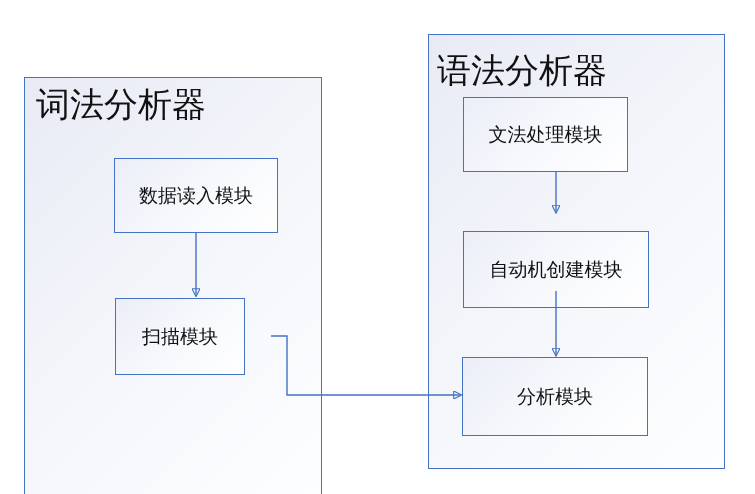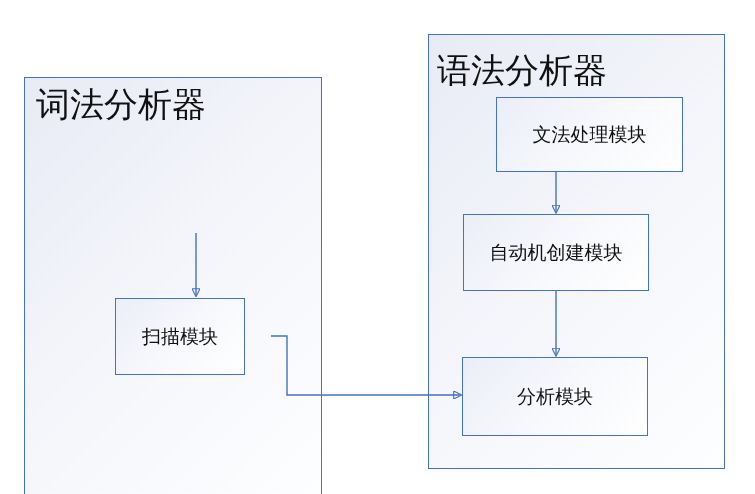--- a/index.html
+++ b/index.html
@@ -43,22 +43,22 @@
     justify-content: center;
     z-index: 2;
   }
   .node span {
     color: #111111;
     font-size: 19px;
     white-space: nowrap;
   }
   #n-lex1 { left: 114px; top: 158px; width: 164px; height: 75px; }
   #n-lex2 { left: 115px; top: 298px; width: 130px; height: 77px; }
-  #n-syn1 { left: 463px; top: 97px;  width: 187px; height: 75px; margin-left: 33px; }
-  #n-syn2 { left: 463px; top: 214px; width: 186px; height: 77px; }
+  #n-syn1 { left: 463px; top: 97px;  width: 165px; height: 75px; }
+  #n-syn2 { left: 463px; top: 231px; width: 186px; height: 77px; }
   #n-syn3 { left: 462px; top: 357px; width: 186px; height: 79px; }
   #edges {
     position: absolute;
     left: 0; top: 0;
     width: 755px; height: 494px;
     z-index: 3;
     pointer-events: none;
   }
   #edges path {
     fill: none;
@@ -72,20 +72,23 @@
 <div id="canvas">
 
   <div class="group" id="g-lex">
     <div class="group-title">词法分析器</div>
   </div>
 
   <div class="group" id="g-syn">
     <div class="group-title">语法分析器</div>
   </div>
 
+  <div class="node" id="n-lex1">
+    <span>数据读入模块</span>
+  </div>
 
   <div class="node" id="n-lex2">
     <span>扫描模块</span>
   </div>
 
   <div class="node" id="n-syn1">
     <span>文法处理模块</span>
   </div>
 
   <div class="node" id="n-syn2">

